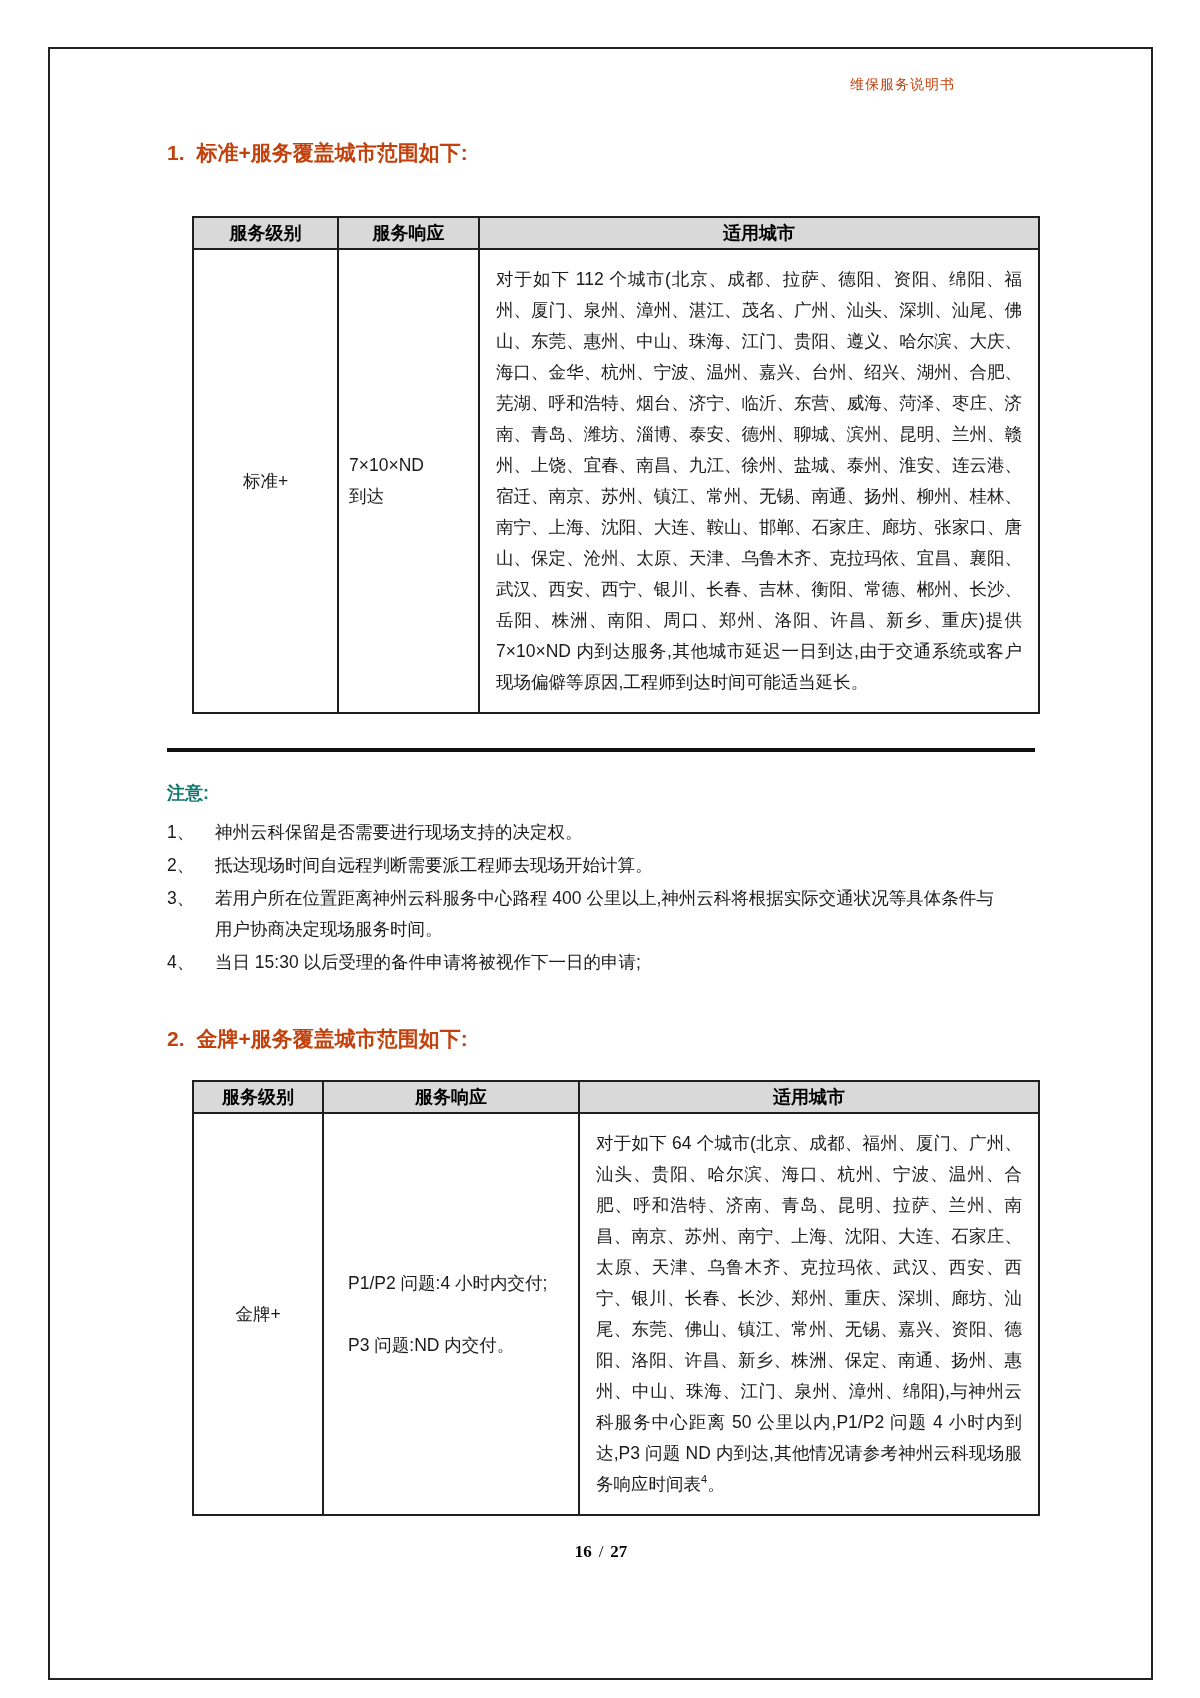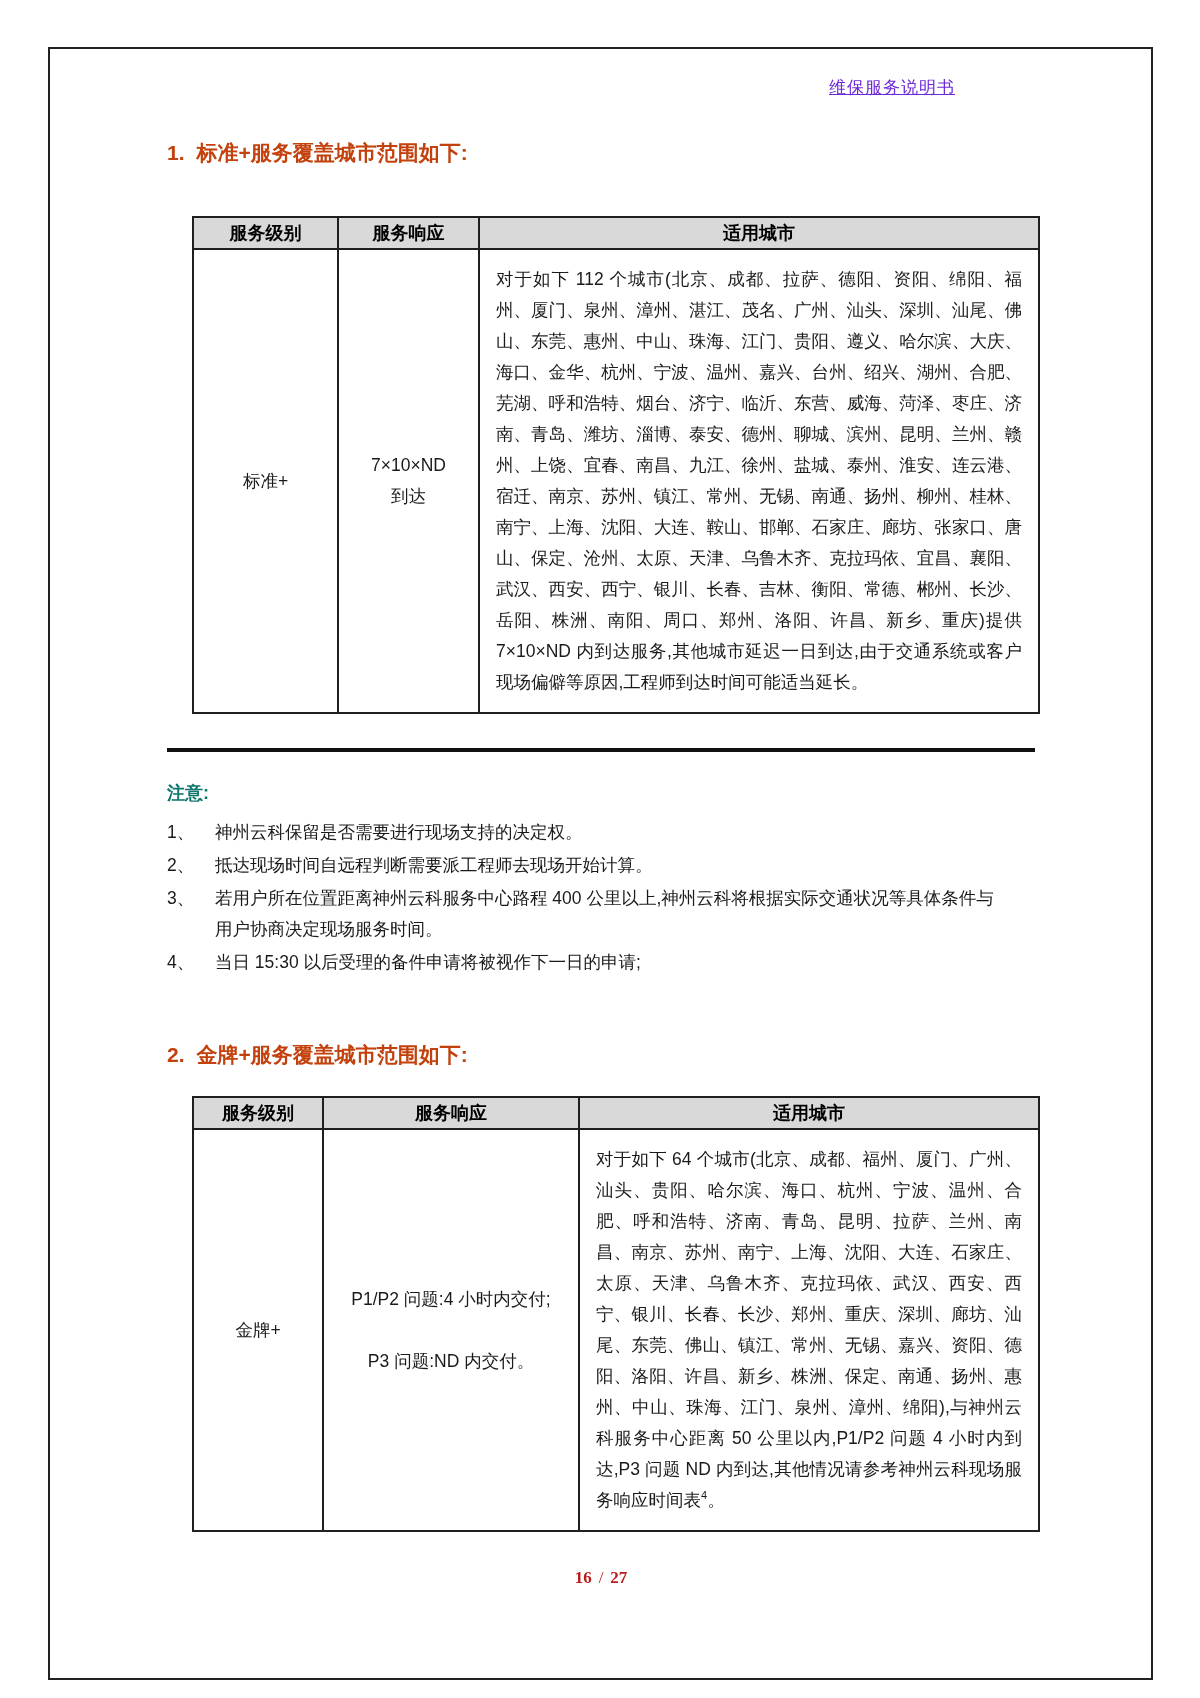--- a/index.html
+++ b/index.html
@@ -10,48 +10,48 @@
     color: #1a1a1a;
   }
   .page-frame {
     position: absolute; left: 48px; top: 47px;
     width: 1105px; height: 1633px;
     border: 2px solid #222;
   }
   .doc-header {
     position: absolute; top: 76px; right: 245px;
     font-family: "Liberation Serif", serif;
-    font-size: 17px; color: #6d28d9; letter-spacing: 1px; text-decoration: underline;
+    font-size: 14px; color: #c2410c; letter-spacing: 1px;
   }
   .content {
     position: absolute; left: 167px; top: 47px; width: 868px;
   }
   .sec-title {
     font-size: 21px; font-weight: bold; color: #c2410c;
     line-height: 26px;
   }
   .sec-title-1 { margin-top: 93px; }
-  .sec-title-2 { margin-top: 64px; }
+  .sec-title-2 { margin-top: 48px; }
   .sec-num { margin-right: 12px; }
   table {
     border-collapse: collapse; table-layout: fixed;
     margin-left: 25px; width: 846px;
   }
   .t-standard { margin-top: 50px; }
   .t-gold { margin-top: 28px; }
   th, td { border: 2px solid #1f1f1f; }
   th {
     background: #d9d9d9; font-size: 18px; font-weight: bold;
     height: 32px; text-align: center; vertical-align: middle; color: #000;
   }
   td {
     font-size: 17.5px; line-height: 31px; vertical-align: middle;
   }
   .cell-level { text-align: center; }
-  .cell-response { text-align: center; padding: 14px 10px; }
+  .cell-response { text-align: left; padding: 14px 10px; }
   .t-gold .cell-response { padding: 14px 24px; }
   .resp-p1 { margin-bottom: 31px; }
   .cell-cities { text-align: justify; padding: 14px 16px; vertical-align: top; border-radius: 9px; }
   .t-standard col.c1 { width: 145px; }
   .t-standard col.c2 { width: 141px; }
   .t-standard col.c3 { width: 560px; }
   .t-standard .cell-cities { height: 462px; }
   .t-gold col.c1 { width: 130px; }
   .t-gold col.c2 { width: 256px; }
   .t-gold col.c3 { width: 460px; }
@@ -62,23 +62,23 @@
   }
   .notes-heading {
     margin-top: 26px; font-size: 18px; font-weight: bold; color: #0f766e;
     line-height: 31px;
   }
   .notes { margin-top: 8px; }
   .note-item { display: flex; margin-bottom: 2px; font-size: 17.5px; line-height: 31px; }
   .note-num { width: 48px; flex: none; }
   .note-text { flex: 1; max-width: 790px; }
   .page-number {
-    margin-top: 36px; text-align: center;
+    margin-top: 26px; text-align: center;
     font-family: "Liberation Serif", serif;
-    font-size: 17px; font-weight: bold; color: #b91c1c;
+    font-size: 17px; font-weight: bold; color: #000000;
   }
   .page-number .sep { font-weight: normal; margin: 0 7px; }
 </style>
 </head>
 <body>
 
 <div class="page-frame"></div>
 
 <div class="doc-header">维保服务说明书</div>
 

